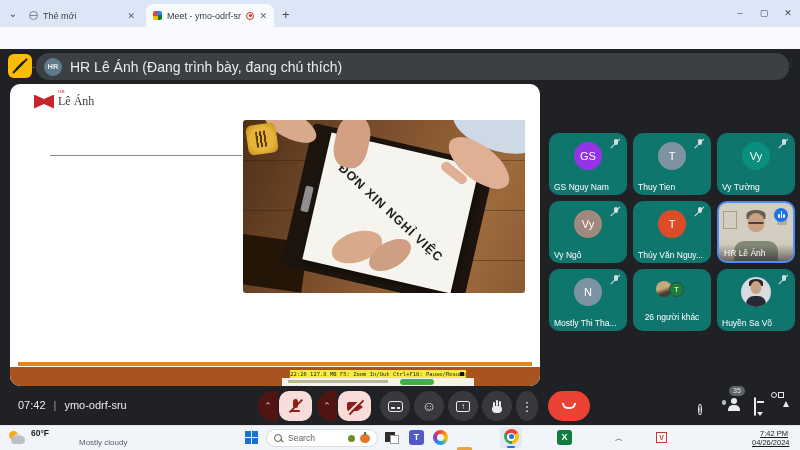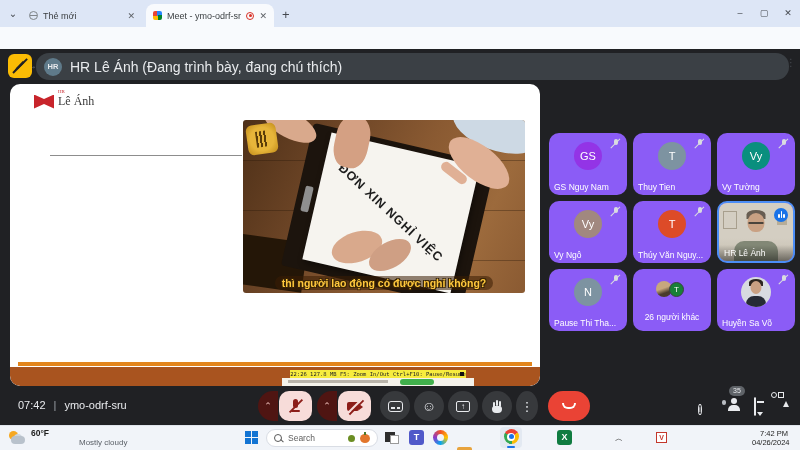--- a/index.html
+++ b/index.html
@@ -86,21 +86,21 @@
 
   
   #recorder { left:272px; top:286px; width:192px; }
   #recorder .rec-yellow { margin-left:8px; width:176px; height:8px; background:#f7ec3e; color:#222; font-family:"DejaVu Sans Mono",monospace; font-size:5.5px; line-height:8px; white-space:nowrap; overflow:hidden; text-align:center; position:relative; }
   #recorder .rec-yellow:after { content:""; position:absolute; right:2px; top:2px; width:4px; height:4px; background:#111; }
   #recorder .rec-white { width:192px; height:8px; background:#f4f2ea; position:relative; }
   #recorder .rec-white .g1 { position:absolute; left:118px; top:1px; width:34px; height:6px; border-radius:3px; background:#41b04c; }
   #recorder .rec-white .t1 { position:absolute; left:6px; top:2px; width:100px; height:3px; background:#b9b4aa; }
 
   
-  .tile { width:78px; height:62px; background:#8b5cf6; border-radius:10px; overflow:hidden; }
+  .tile { width:78px; height:62px; background:#0f766e; border-radius:10px; overflow:hidden; }
   .tile .av { position:absolute; left:50%; top:9px; transform:translateX(-50%); width:28px; height:28px; border-radius:50%;
     color:#fff; font-size:11px; display:flex; align-items:center; justify-content:center; }
   .tile .nm { position:absolute; left:5px; bottom:3px; right:4px; color:#fff; font-size:8.5px; white-space:nowrap; overflow:hidden; }
   .micoff { position:absolute; right:6px; top:5px; width:11px; height:11px; }
   .micoff .b { position:absolute; left:4px; top:1px; width:3.5px; height:6px; background:#dadce0; border-radius:2px; }
   .micoff .s { position:absolute; left:-1px; top:5px; width:13px; height:1.4px; background:#dadce0; transform:rotate(-45deg); }
   .c1 { left:549px; } .c2 { left:633px; } .c3 { left:717px; }
   .r1 { top:133px; } .r2 { top:201px; } .r3 { top:269px; }
   
   #tile-hr { border:2px solid #4c8df6; }
@@ -194,21 +194,21 @@
   #chrome-wrap { left:500px; top:427px; width:22px; height:21px; background:#e3e9f2; border-radius:4px; }
   .chrome { position:absolute; left:3.5px; top:2px; width:15px; height:15px; border-radius:50%;
     background:conic-gradient(from -60deg, #ea4335 0 33%, #fbbc05 33% 66%, #34a853 66%); }
   .chrome:before { content:""; position:absolute; left:3.5px; top:3.5px; width:8px; height:8px; border-radius:50%; background:#fff; }
   .chrome:after { content:""; position:absolute; left:5px; top:5px; width:5px; height:5px; border-radius:50%; background:#1a73e8; }
   #chrome-wrap .under { position:absolute; left:7px; bottom:0px; width:8px; height:2px; border-radius:1px; background:#1a73e8; }
   .excel { background:#107c41; border-radius:3px; color:#fff; font-size:9px; font-weight:bold; text-align:center; line-height:15px; }
   .tray-chev { left:615px; top:433px; font-size:8px; color:#333; }
   .v-tray { left:656px; top:432px; width:11px; height:11px; background:#fff; border:1.2px solid #c3372c; color:#c3372c; font-size:7px; font-weight:bold; text-align:center; line-height:9px; }
   .lang { left:697px; top:433px; font-size:8px; color:#222; font-weight:bold;margin-top:40px; }
-  #clock { left:752px; top:429px; width:36px; text-align:right; font-size:7.5px; line-height:1.2; color:#1b1b1b; }
+  #clock { left:752px; top:429px; width:36px; text-align:right; font-size:7.5px; line-height:1.2; color:#1b1b1b;text-decoration:underline; }
 </style>
 </head>
 <body>
 
 <div class="abs" id="tabstrip">
   <div class="abs tab-search">⌄</div>
   <div class="abs tab inactive">
     <span class="globe-ico"></span>
     <span class="tab-label">Thẻ mới</span>
     <span class="tab-close">✕</span>
@@ -268,21 +268,20 @@
     <div class="abs hand hand-topleft"></div>
     <div class="abs hand hand-topmid"></div>
     <div class="abs hand sleeve"></div>
     <div class="abs hand hand-right"></div>
     <div class="abs finger"></div>
     <div class="abs hand hand-bot1"></div>
     <div class="abs hand hand-bot2"></div>
     <div class="abs badge"></div>
     <div class="abs" id="caption">
       <br>
-      <span class="cap2">thì người lao động có được nghỉ không?</span>
     </div>
   </div>
 
   <div class="abs slide-accent"></div>
   <div class="abs slide-footer"></div>
   <div class="abs" id="recorder">
     <div class="rec-yellow">22:26  127.8 MB  F5: Zoom In/Out  Ctrl+F10: Pause/Resume</div>
     <div class="rec-white">
         <span class="t1"></span>
         <span class="g1"></span>
@@ -346,21 +345,21 @@
       <i class="s3"></i>
     </div>
   <div class="nm">HR Lê Ánh</div>
 </div>
 <div class="abs tile c1 r3">
   <div class="micoff">
       <span class="b"></span>
       <span class="s"></span>
     </div>
   <div class="av" style="background: rgb(125, 147, 161);">N</div>
-  <div class="nm">Pause Thi Tha...</div>
+  <div class="nm">Mostly Thi Tha...</div>
 </div>
 <div class="abs tile c2 r3" id="tile-more">
   <div class="mini-wrap">
     <span class="mini-photo"></span>
     <span class="mini-green" style="background: rgb(24, 128, 56);">T</span>
   </div>
   <div class="nm">26 người khác</div>
 </div>
 <div class="abs tile c3 r3">
   <div class="micoff">

